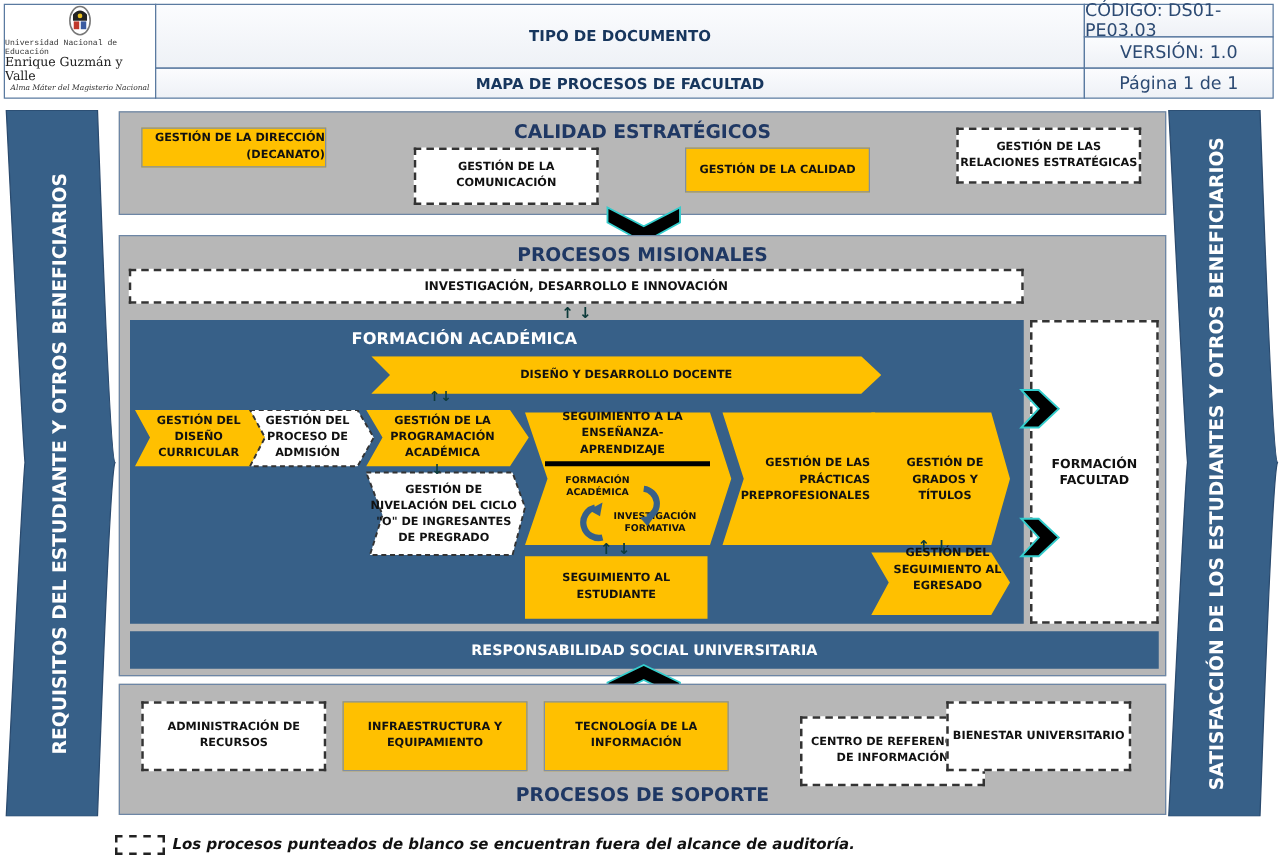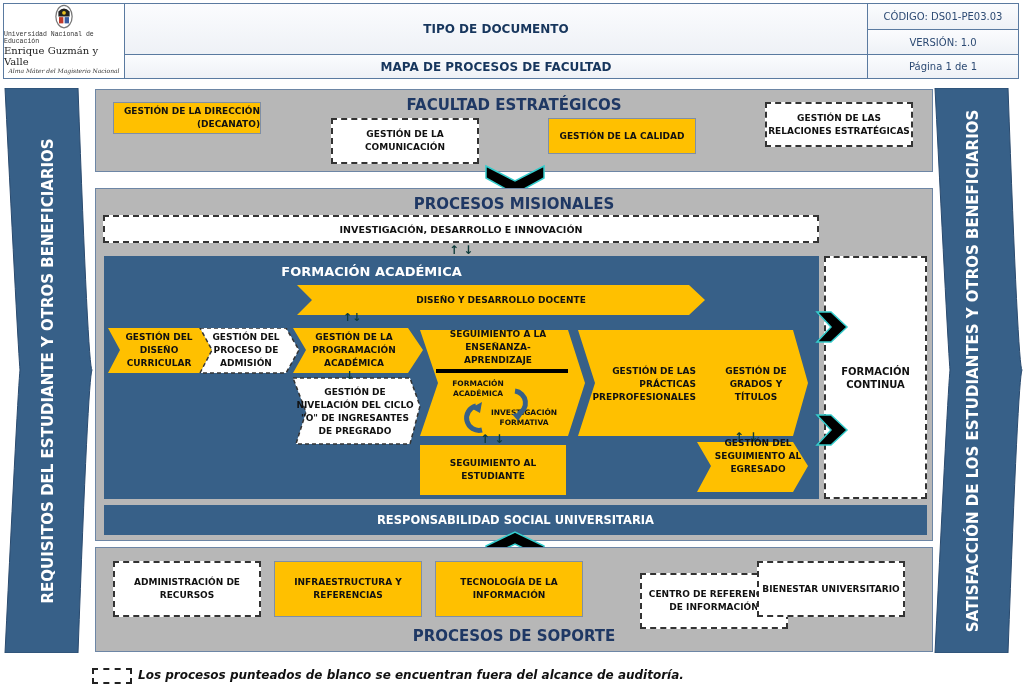--- a/index.html
+++ b/index.html
@@ -2,21 +2,21 @@
 <html><head>
 <meta charset="utf-8">
 <style>
   html, body { margin:0; padding:0; }
   body { width:1024px; height:691px; background:#ffffff; position:relative; overflow:hidden;
          font-family:"DejaVu Sans", sans-serif; }
   .abs { position:absolute; }
   
   .hdr-cell { position:absolute; border:1px solid #5a7aa0; box-sizing:border-box; display:flex; align-items:center; justify-content:center; background:linear-gradient(to bottom,#fbfcfe,#eef1f6); color:#17365d; }
   .hdr-title { font-weight:bold; font-size:12px; }
-  .hdr-meta { font-size:10px; color:#2c4a73; }
+  .hdr-meta { font-size:14px; color:#2c4a73; }
   .logo-box { background:#fff; flex-direction:column; justify-content:flex-end; padding-bottom:4px; }
   .logo-l1 { font-family:Liberation Mono, monospace; font-size:6.5px; color:#333; }
   .logo-l2 { font-family:"DejaVu Serif", serif; font-size:10px; color:#222; line-height:11px; }
   .logo-l3 { font-family:"DejaVu Serif", serif; font-size:6px; font-style:italic; color:#333; }
   
   .panel { position:absolute; background:#b7b7b7; border:1px solid #6d86a5; box-sizing:border-box; }
   .section-title { position:absolute; left:0; right:0; text-align:center; font-weight:bold; color:#1f3864; font-size:15px; }
   .box { position:absolute; box-sizing:border-box; display:flex; align-items:center; justify-content:center; text-align:center; font-weight:bold; font-size:9px; color:#111; line-height:13px; }
   .solid { background:#ffc000; border:1px solid #7f8fa6; }
   .dashed { background:#ffffff; border:2px dashed #333; }
@@ -52,21 +52,21 @@
   <path d="M5 0 L78 0 Q88 280 92 282 Q88 290 78 565 L5 565 Q18 300 20 282 Q18 260 5 0 Z" fill="#376088" stroke="#2a4a6e" stroke-width="1"></path>
 </svg>
 <div class="banner-text" style="left:-222px;top:362px;width:540px;text-align:center;transform:rotate(-90deg);">REQUISITOS DEL ESTUDIANTE Y OTROS BENEFICIARIOS</div>
 
 <svg class="abs" style="left:930px;top:88px" width="94" height="565">
   <path d="M5 0 L78 0 Q88 280 92 282 Q88 290 78 565 L5 565 Q18 300 20 282 Q18 260 5 0 Z" fill="#376088" stroke="#2a4a6e" stroke-width="1"></path>
 </svg>
 <div class="banner-text" style="left:703px;top:362px;width:540px;text-align:center;transform:rotate(-90deg);">SATISFACCIÓN DE LOS ESTUDIANTES Y OTROS BENEFICIARIOS</div>
 
 <div class="panel" style="left:95px;top:89px;width:838px;height:83px;">
-  <div class="section-title" style="top:6px;">FACULTAD ESTRATÉGICOS</div>
+  <div class="section-title" style="top:6px;">CALIDAD ESTRATÉGICOS</div>
 </div>
 <div class="box solid" style="left:113px;top:102px;width:148px;height:32px;text-align:right;">GESTIÓN DE LA DIRECCIÓN (DECANATO)</div>
 <div class="box dashed" style="left:331px;top:118px;width:148px;height:46px;">GESTIÓN DE LA COMUNICACIÓN</div>
 <div class="box solid" style="left:548px;top:118px;width:148px;height:36px;">GESTIÓN DE LA CALIDAD</div>
 <div class="box dashed" style="left:765px;top:102px;width:148px;height:45px;">GESTIÓN DE LAS RELACIONES ESTRATÉGICAS</div>
 
 <svg class="abs" style="left:484px;top:164px" width="62" height="32">
   <path d="M2 2 L31 17 L60 2 L60 14 L31 30 L2 14 Z" fill="#000" stroke="#33cccc" stroke-width="1.5"></path>
 </svg>
 
@@ -117,37 +117,37 @@
   <polygon points="11,22 22,16 20,27" fill="#376088"></polygon>
 </svg>
 <div class="abs" style="left:480px;top:432px;font-size:12px;color:#0d3b3b;font-weight:bold;">↑&nbsp;↓</div>
 <div class="box" style="left:420px;top:445px;width:146px;height:50px;">SEGUIMIENTO AL ESTUDIANTE</div>
 
 <div class="box" style="left:592px;top:330px;width:104px;height:108px;text-align:right;">GESTIÓN DE LAS PRÁCTICAS PREPROFESIONALES</div>
 <div class="box" style="left:710px;top:330px;width:92px;height:108px;">GESTIÓN DE GRADOS Y TÍTULOS</div>
 <div class="abs" style="left:734px;top:430px;font-size:12px;color:#0d3b3b;font-weight:bold;">↑&nbsp;↓</div>
 <div class="box" style="left:712px;top:432px;width:92px;height:48px;">GESTIÓN DEL SEGUIMIENTO AL EGRESADO</div>
 
-<div class="box dashed" style="left:824px;top:256px;width:103px;height:243px;font-size:10px;">FORMACIÓN CONTINUA</div>
+<div class="box dashed" style="left:824px;top:256px;width:103px;height:243px;font-size:10px;">FORMACIÓN FACULTAD</div>
 <svg class="abs" style="left:815px;top:310px" width="34" height="34">
   <path d="M2 2 L16 2 L32 17 L16 32 L2 32 L16 17 Z" fill="#000" stroke="#33cccc" stroke-width="1.5"></path>
 </svg>
 <svg class="abs" style="left:815px;top:413px" width="34" height="34">
   <path d="M2 2 L16 2 L32 17 L16 32 L2 32 L16 17 Z" fill="#000" stroke="#33cccc" stroke-width="1.5"></path>
 </svg>
 
 <div class="box blue" style="left:104px;top:505px;width:823px;height:30px;color:#fff;font-size:11.5px;text-align:center;">RESPONSABILIDAD SOCIAL UNIVERSITARIA</div>
 
 <svg class="abs" style="left:484px;top:530px" width="62" height="30">
   <path d="M2 16 L31 2 L60 16 L60 28 L31 14 L2 28 Z" fill="#000" stroke="#33cccc" stroke-width="1.5"></path>
 </svg>
 
 <div class="panel" style="left:95px;top:547px;width:838px;height:105px;">
   <div class="section-title" style="bottom:6px;">PROCESOS DE SOPORTE</div>
 </div>
 <div class="box dashed" style="left:113px;top:561px;width:148px;height:56px;">ADMINISTRACIÓN DE RECURSOS</div>
-<div class="box solid" style="left:274px;top:561px;width:148px;height:56px;">INFRAESTRUCTURA Y REFERENCIAS</div>
+<div class="box solid" style="left:274px;top:561px;width:148px;height:56px;">INFRAESTRUCTURA Y EQUIPAMIENTO</div>
 <div class="box solid" style="left:435px;top:561px;width:148px;height:56px;">TECNOLOGÍA DE LA INFORMACIÓN</div>
 <div class="box dashed" style="left:596px;top:573px;width:148px;height:56px;margin-left:44px;">CENTRO DE REFERENCIAS DE INFORMACIÓN</div>
 <div class="box dashed" style="left:757px;top:561px;width:148px;height:56px;">BIENESTAR UNIVERSITARIO</div>
 
 <div class="abs" style="left:92px;top:668px;width:40px;height:16px;box-sizing:border-box;border:2px dashed #222;"></div>
 <div class="abs legend-text" style="left:138px;top:668px;">Los procesos punteados de blanco se encuentran fuera del alcance de auditoría.</div>
 
 </body></html>

